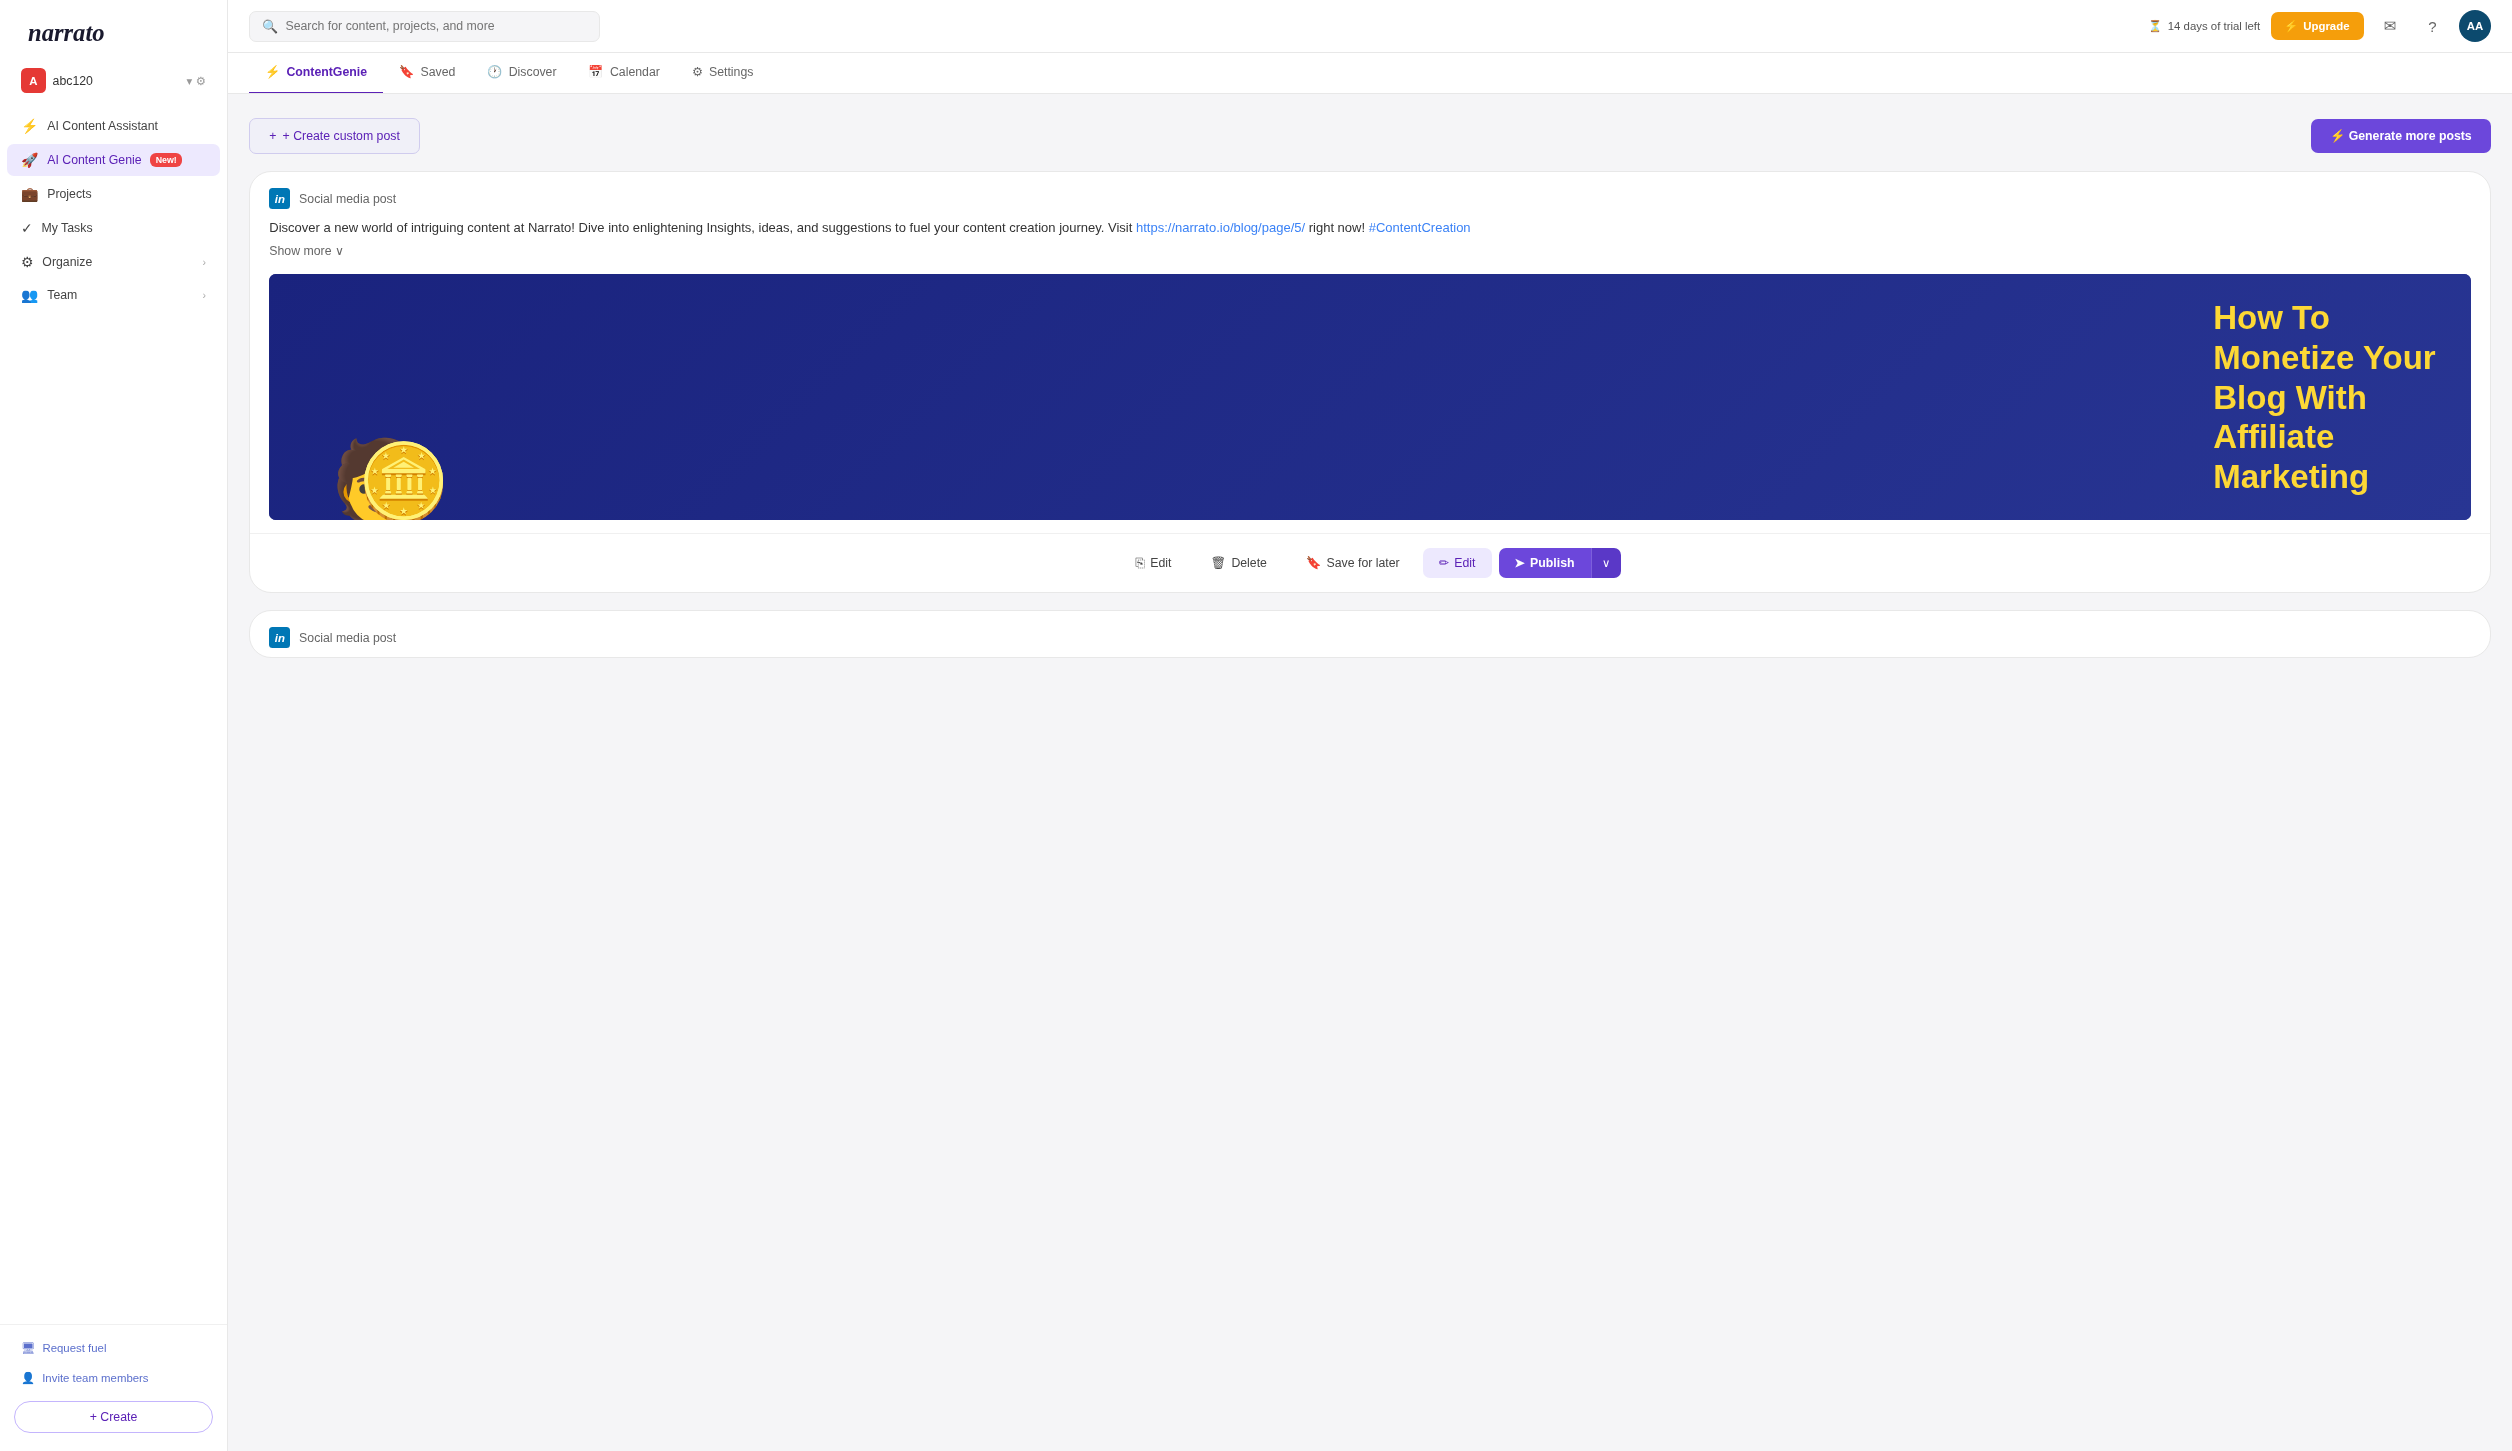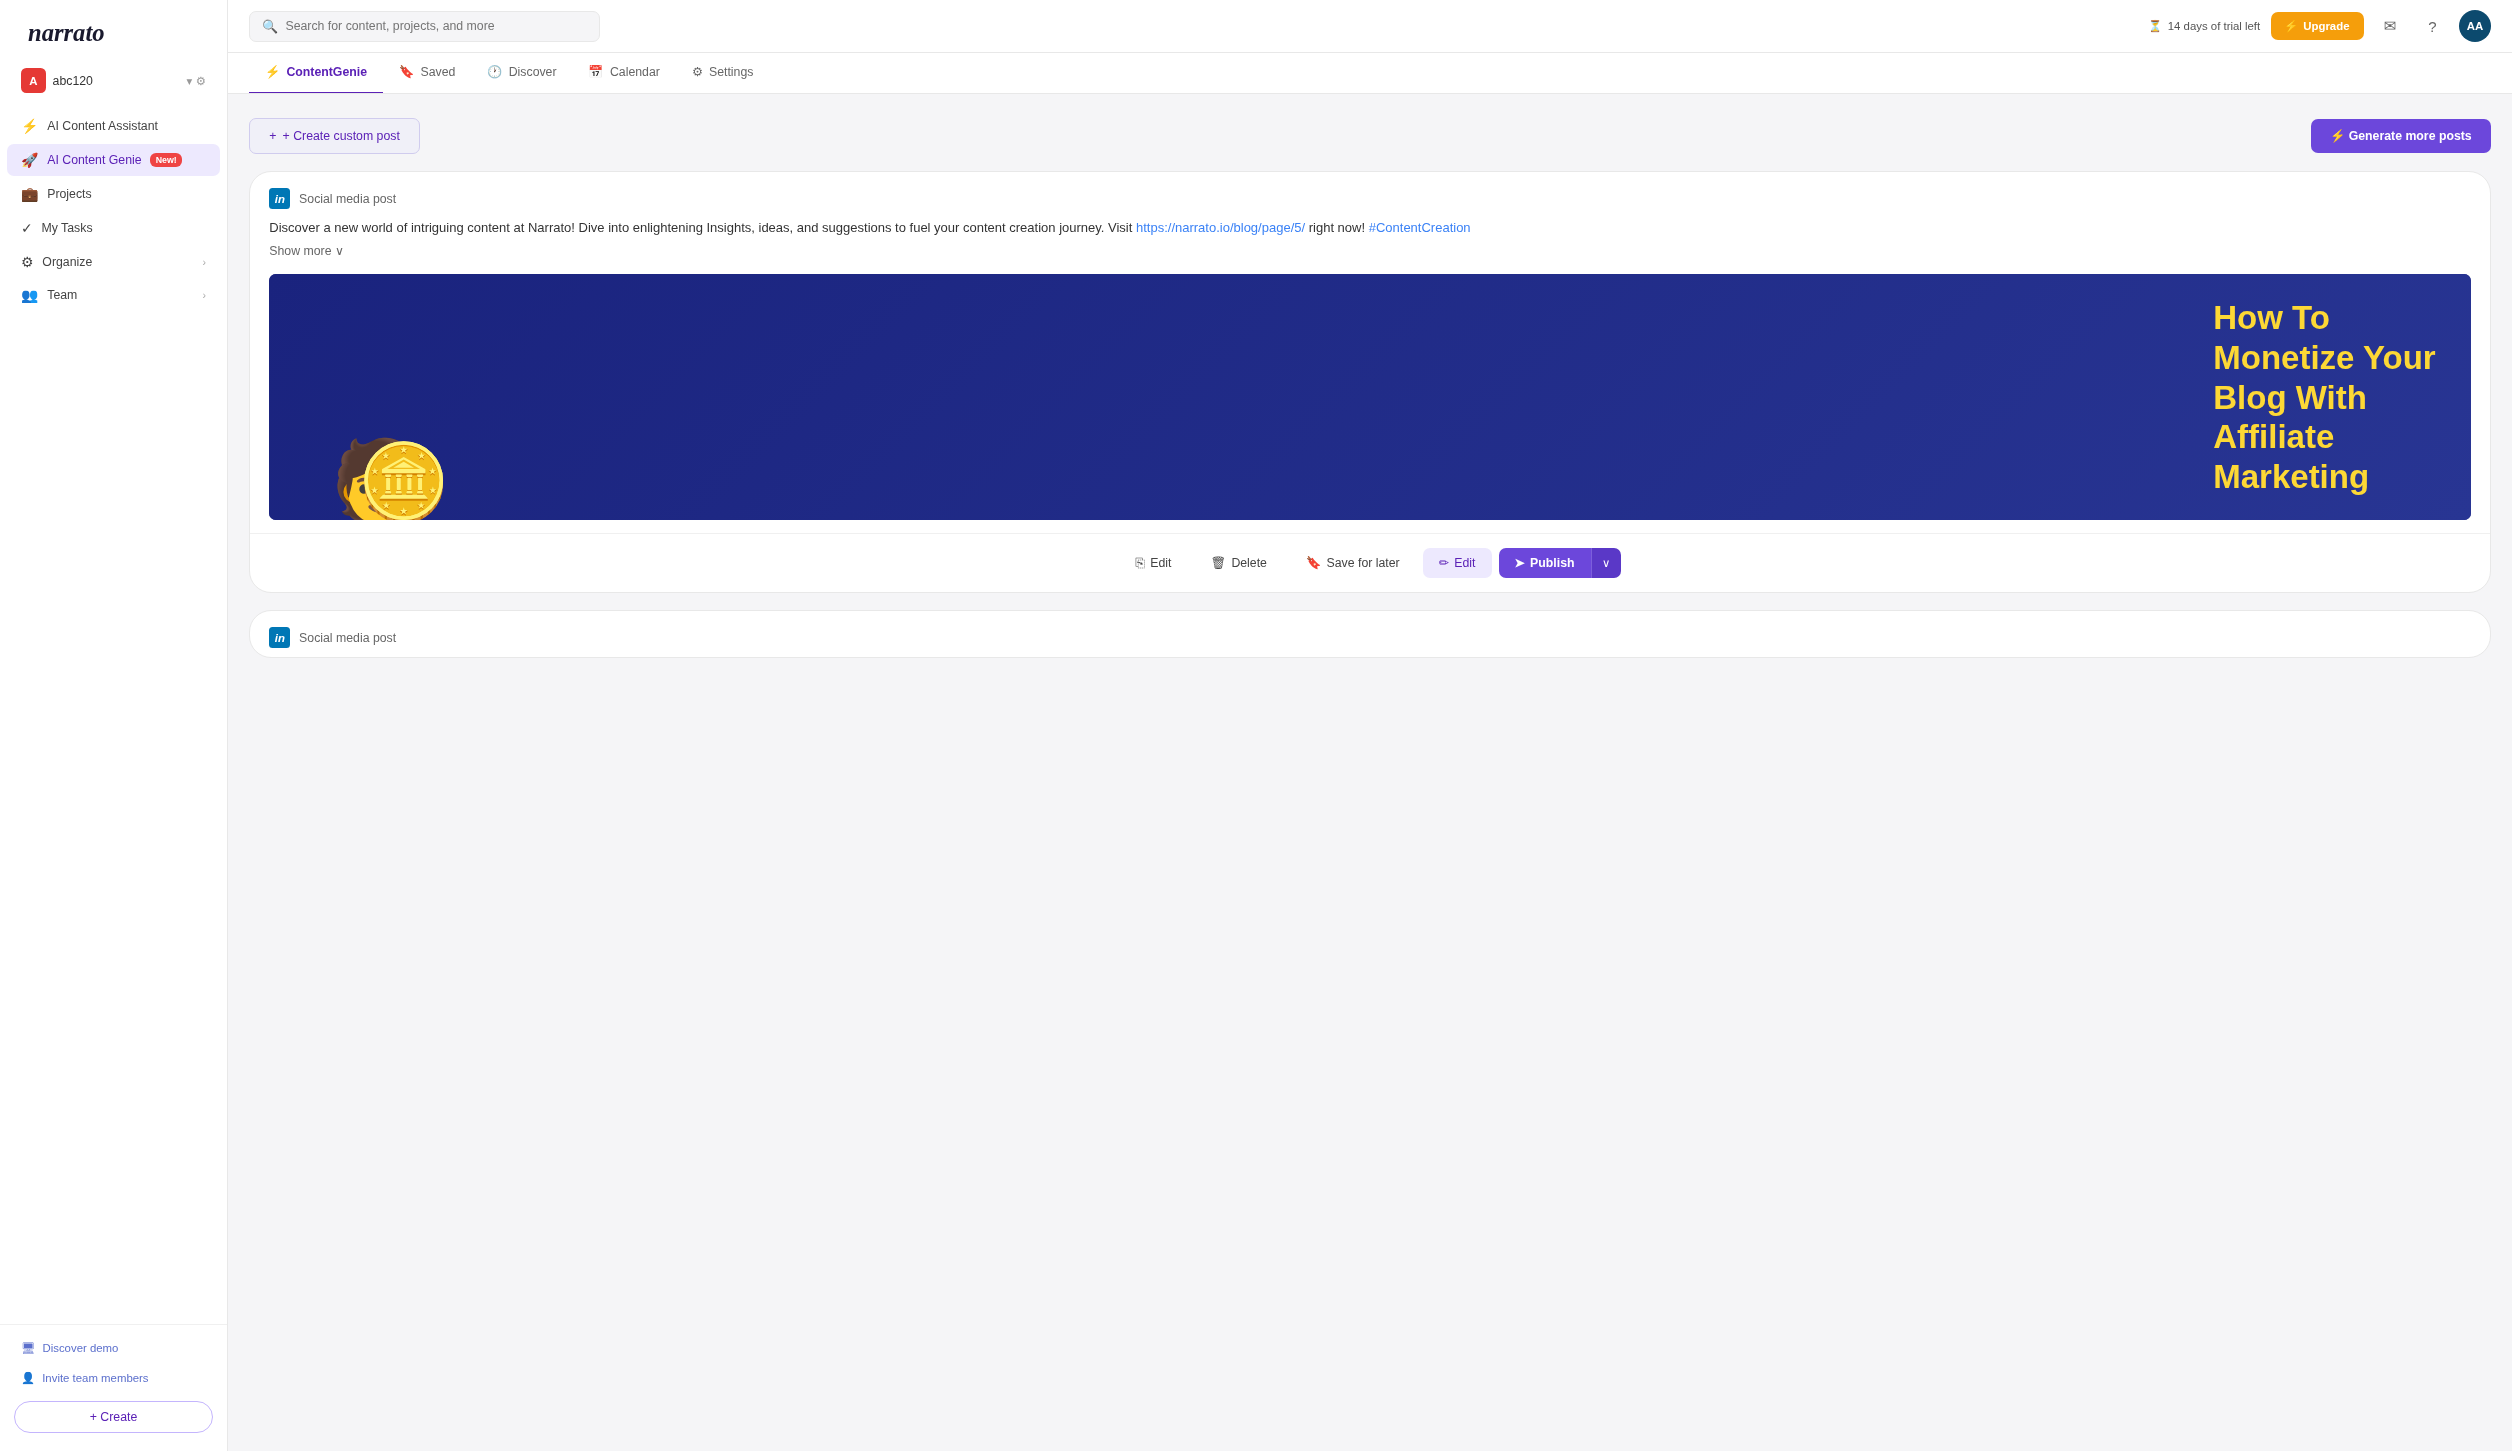--- a/index.html
+++ b/index.html
@@ -470,21 +470,21 @@
     <div class="nav-item">
       <span class="nav-icon">👥</span>
       <span>Team</span>
       <span class="nav-arrow">›</span>
     </div>
   </nav>
 
   <div class="sidebar-bottom">
     <div class="bottom-link">
       <span>🖥</span>
-      <span>Discover demo</span>
+      <span>Request fuel</span>
     </div>
     <div class="bottom-link">
       <span>👤</span>
       <span>Invite team members</span>
     </div>
     <button class="create-btn">
       <span>+ Create</span>
     </button>
   </div>
 </aside>

